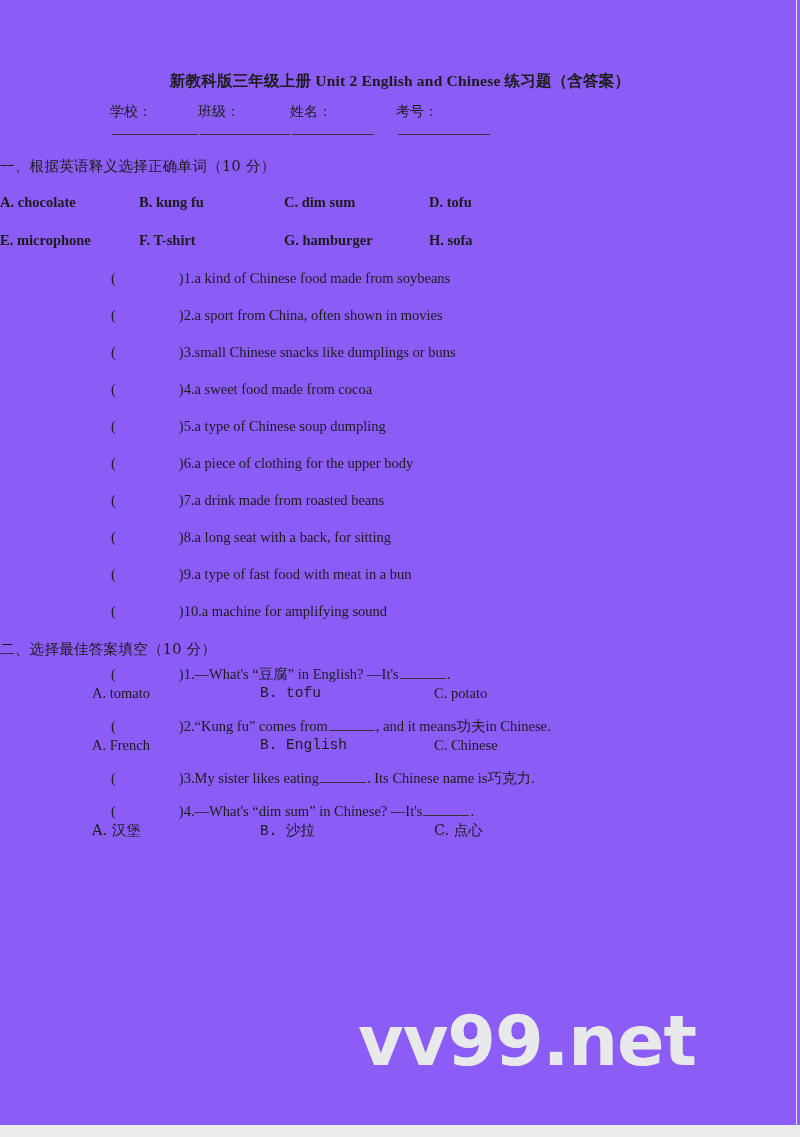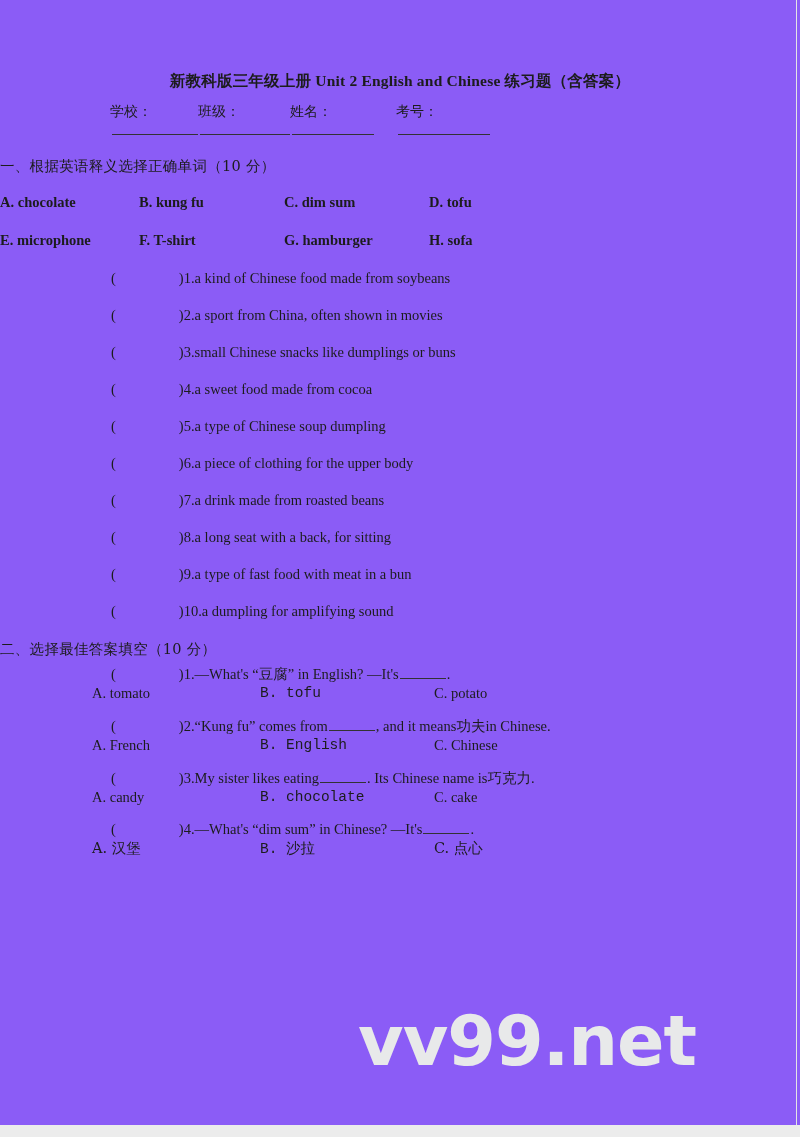--- a/index.html
+++ b/index.html
@@ -296,21 +296,21 @@
           <span class="answer-slot"></span>
           <span>)</span>
           <span>9.</span>
           <span class="def-text">a type of fast food with meat in a bun</span>
       </div>
       <div class="def-item">
         <span>(</span>
           <span class="answer-slot"></span>
           <span>)</span>
           <span>10.</span>
-          <span class="def-text">a dumpling for amplifying sound</span>
+          <span class="def-text">a machine for amplifying sound</span>
       </div>
     </div>
 
     <div class="section-heading">二、选择最佳答案填空（10 分）</div>
 
     <div class="mc-list">
 
       <div class="mc-item">
         <div class="mc-stem">
           <span>(</span>
@@ -354,25 +354,20 @@
           <span>(</span>
             <span class="answer-slot"></span>
             <span>)</span>
             <span>3.</span>
             <span>My sister likes eating </span>
             <span class="inline-blank"></span>
             <span>. Its Chinese name is </span>
             <span class="cn-inline">巧克力</span>
             <span>.</span>
         </div>
-        <div class="mc-options">
-          <span class="mc-opt o0">A. candy</span>
-          <span class="mc-opt o1">B. chocolate</span>
-          <span class="mc-opt o2">C. cake</span>
-        </div>
       </div>
 
       <div class="mc-item">
         <div class="mc-stem">
           <span>(</span>
             <span class="answer-slot"></span>
             <span>)</span>
             <span>4.</span>
             <span>—What's “dim sum” in Chinese? —It's </span>
             <span class="inline-blank"></span>

